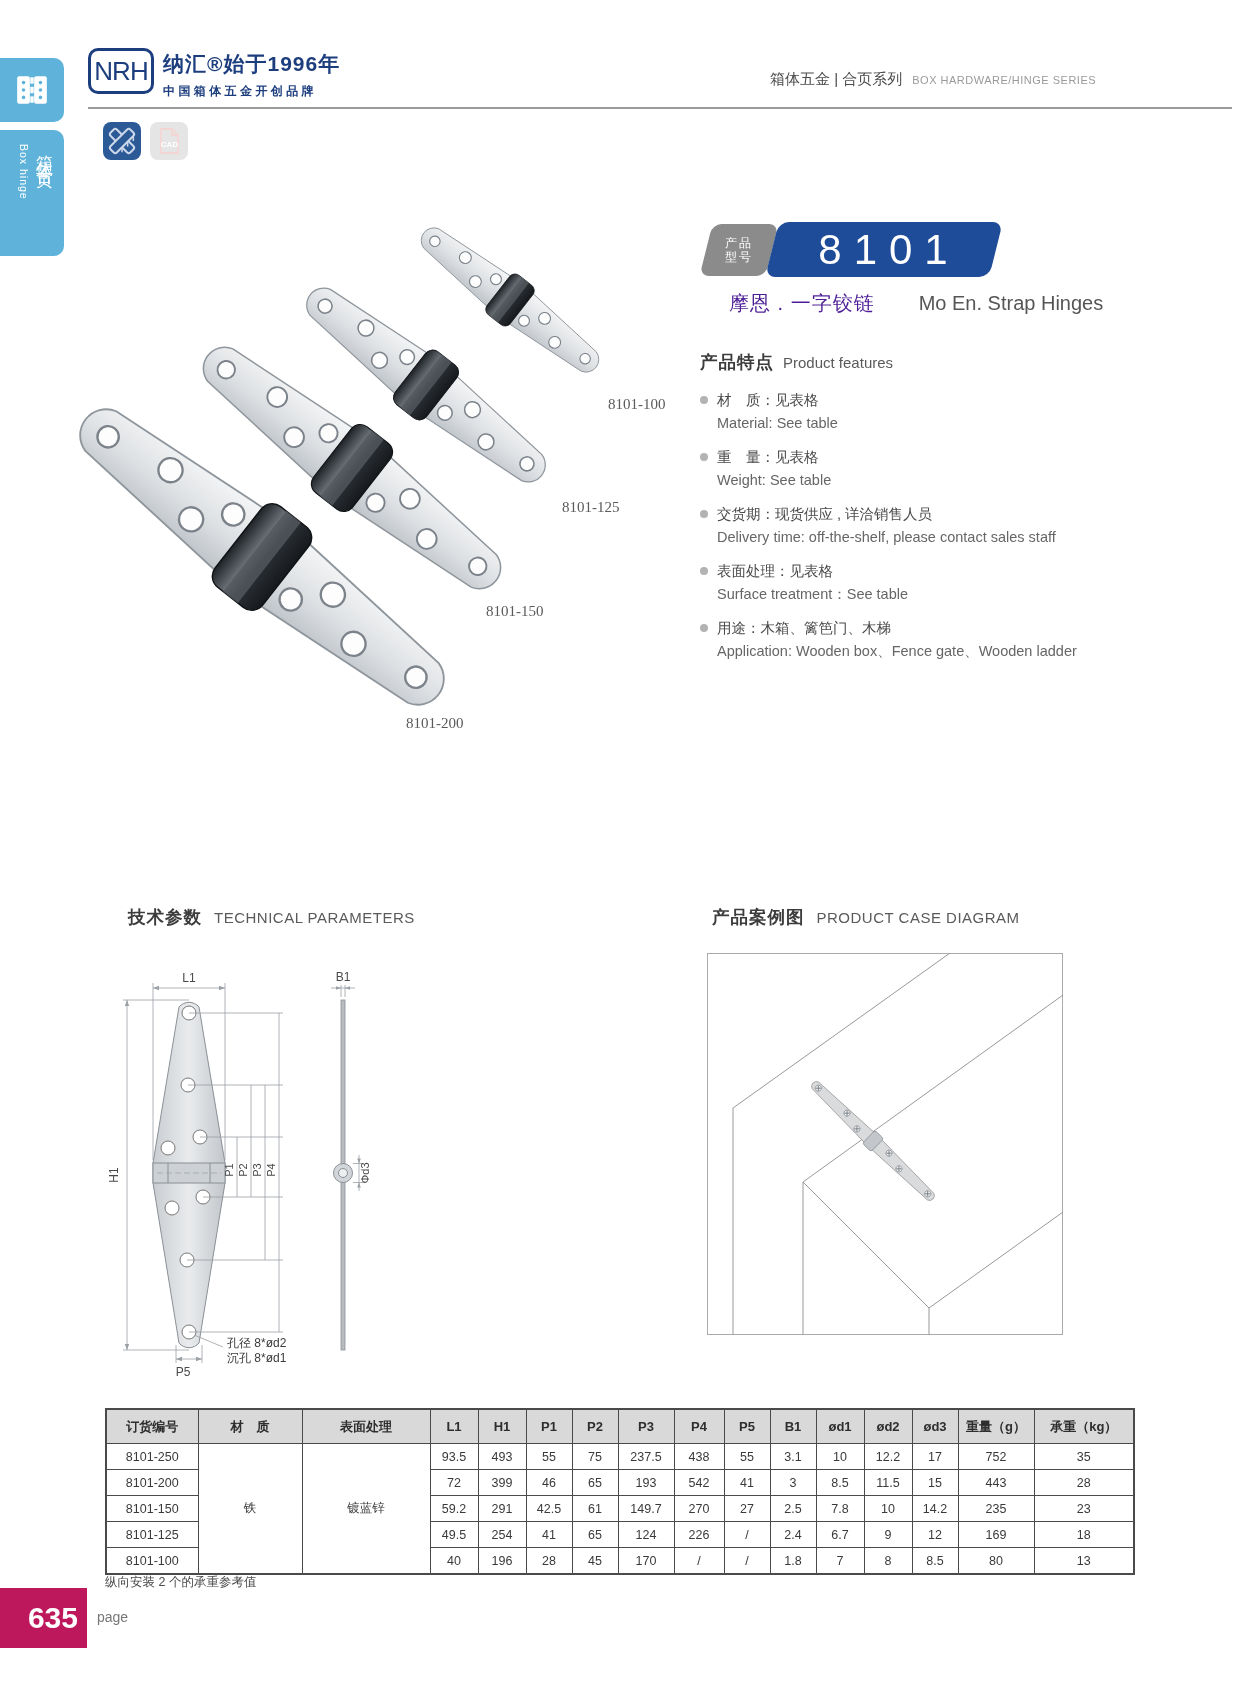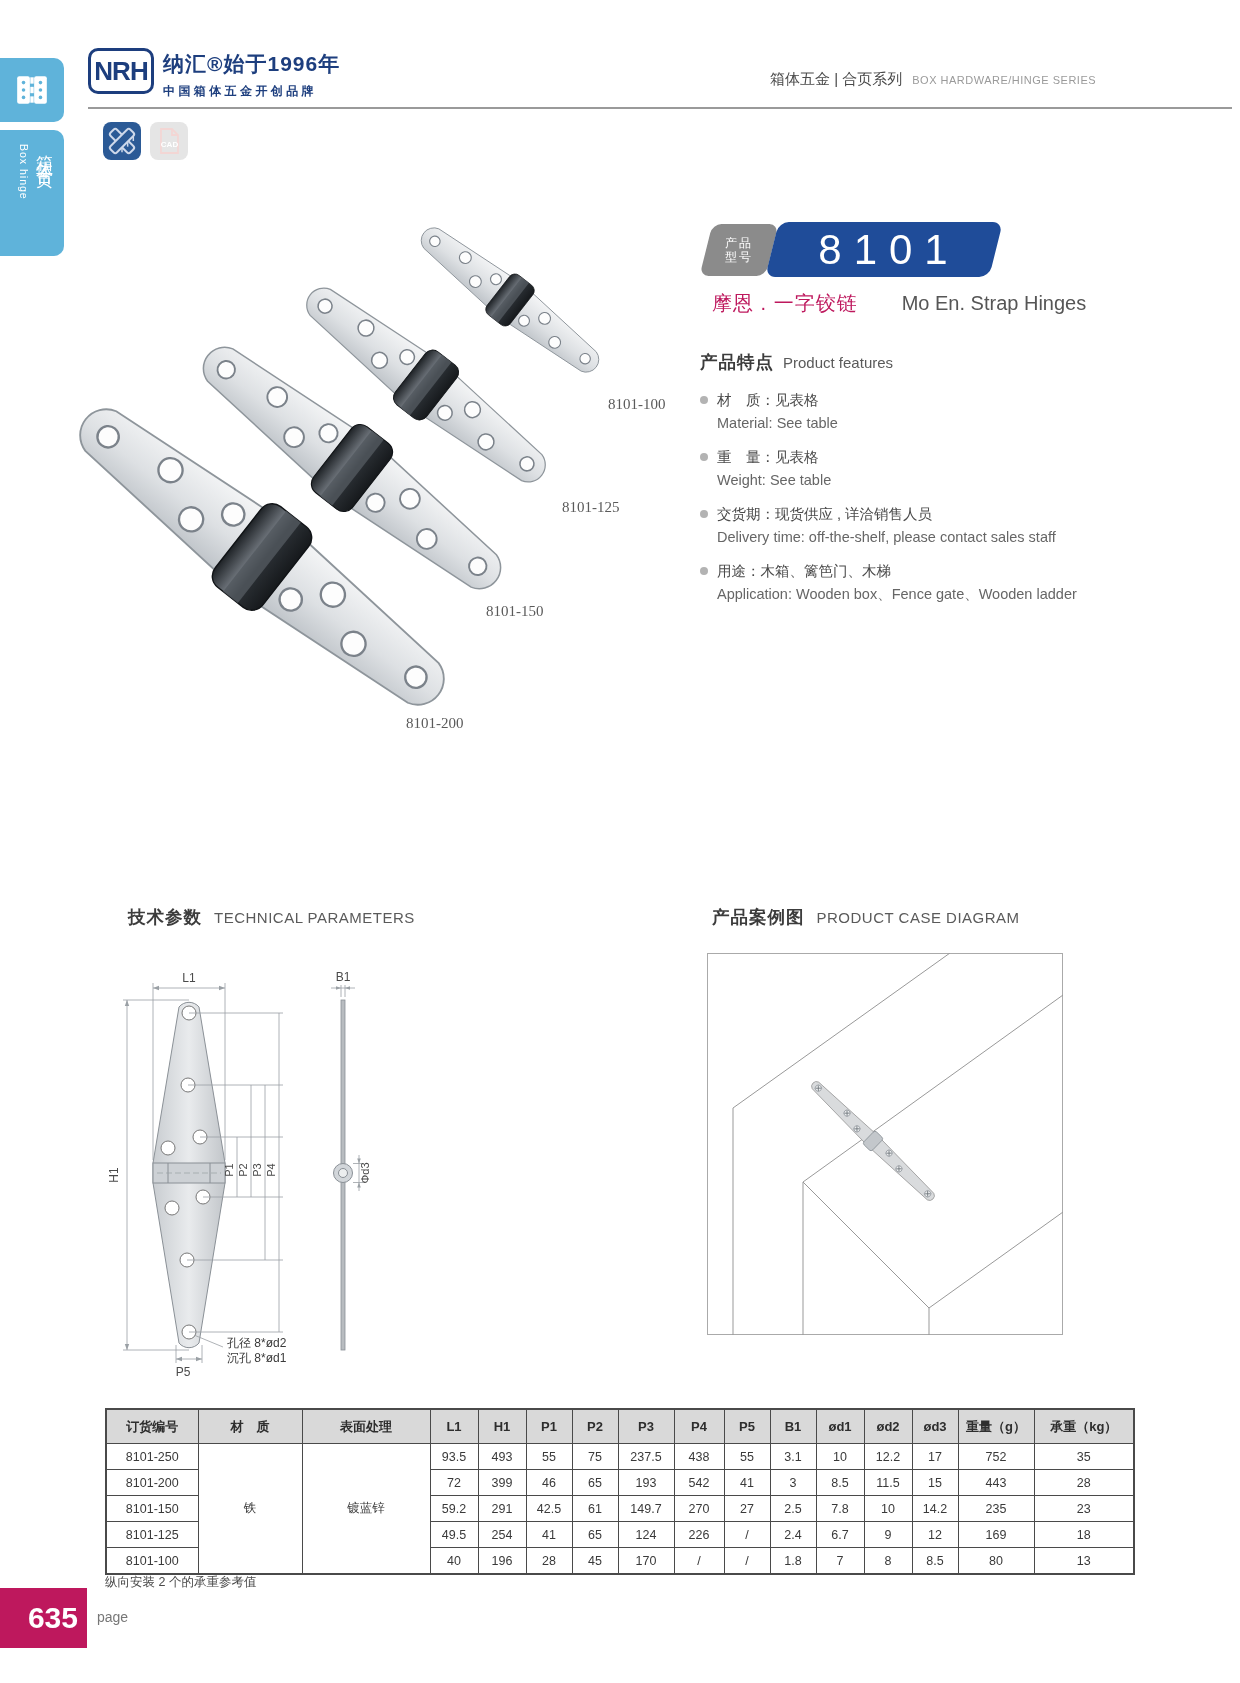--- a/index.html
+++ b/index.html
@@ -12,21 +12,21 @@
   .tab1{top:58px;width:64px;height:64px;display:flex;align-items:center;justify-content:center;}
   .tab2{top:130px;width:64px;height:126px;}
   .vtext-cn{position:absolute;right:8px;top:12px;writing-mode:vertical-rl;color:#fff;
             font-size:17px;letter-spacing:6px;}
   .vtext-en{position:absolute;right:34px;top:14px;writing-mode:vertical-rl;color:#fff;
             font-size:10.5px;letter-spacing:1px;}
 
   
   .logo-box{position:absolute;left:88px;top:48px;width:60px;height:40px;border:3.5px solid #1d3e7e;
             border-radius:10px;display:flex;align-items:center;justify-content:center;}
-  .logo-txt{font-size:26px;font-weight:bold;color:#1d3e7e;letter-spacing:-1px;}
+  .logo-txt{font-size:26px;font-weight:normal;color:#1d3e7e;letter-spacing:-1px;}
   .brand{position:absolute;left:163px;top:50px;color:#1d3e7e;}
   .brand-l1{font-size:21px;font-weight:bold;letter-spacing:1px;}
   .brand-l2{font-size:12px;font-weight:bold;letter-spacing:3.4px;margin-top:5px;}
   .series{position:absolute;left:770px;top:70px;width:330px;display:flex;align-items:baseline;gap:10px;white-space:nowrap;}
   .series-cn{font-size:15px;color:#4a4a4a;}
   .series-en{font-size:11px;color:#9a9a9a;letter-spacing:.5px;}
   .hrule{position:absolute;left:88px;top:107px;width:1144px;height:2px;background:#9a9a9a;}
 
   .sq-icon{position:absolute;width:38px;height:38px;border-radius:8px;}
   .icon-tools{left:103px;top:122px;background:#2b5a96;}
@@ -35,21 +35,21 @@
   
   .badge-gray{position:absolute;left:706px;top:224px;width:66px;height:52px;background:#8b8b8b;
               transform:skewX(-14deg);border-radius:9px;}
   .badge-gray-inner{transform:skewX(14deg);width:100%;height:100%;display:flex;flex-direction:column;
               align-items:center;justify-content:center;color:#fff;font-size:12px;line-height:14px;letter-spacing:2px;}
   .badge-blue{position:absolute;left:772px;top:222px;width:224px;height:55px;background:#1f4c99;
               transform:skewX(-14deg);border-radius:10px;}
   .badge-blue-inner{transform:skewX(14deg);width:100%;height:100%;display:flex;align-items:center;
               justify-content:center;color:#fff;font-size:42px;letter-spacing:12px;padding-left:10px;box-sizing:border-box;}
   .pname{position:absolute;left:712px;top:290px;display:flex;gap:44px;align-items:baseline;white-space:nowrap;}
-  .pname-cn{font-size:20px;color:#be185d;letter-spacing:1px;}
+  .pname-cn{font-size:20px;color:#4c1d95;letter-spacing:1px;margin-left:17px;}
   .pname-en{font-size:20px;color:#565656;}
 
   
   .features{position:absolute;left:700px;top:350px;width:460px;}
   .feat-head{display:flex;align-items:baseline;gap:9px;margin-bottom:15px;}
   .h-cn{font-size:17.5px;font-weight:bold;color:#3c3c3c;letter-spacing:1px;}
   .h-en{font-size:15px;color:#5a5a5a;}
   .feat-item{margin-bottom:11px;}
   .feat-cn{font-size:14.5px;color:#4a4a4a;line-height:23px;display:flex;align-items:baseline;}
   .bullet{display:inline-block;width:8px;height:8px;border-radius:50%;background:#b3b3b3;
@@ -212,20 +212,27 @@
     <div class="feat-item">
       <div class="feat-cn">
           <span class="bullet"></span>
           <span>交货期：现货供应 , 详洽销售人员</span>
         </div>
       <div class="feat-en">Delivery time: off-the-shelf, please contact sales staff</div>
     </div>
     <div class="feat-item">
       <div class="feat-cn">
           <span class="bullet"></span>
+          <span>表面处理：见表格</span>
+        </div>
+      <div class="feat-en">Surface treatment：See table</div>
+    </div>
+    <div class="feat-item">
+      <div class="feat-cn">
+          <span class="bullet"></span>
           <span>用途：木箱、篱笆门、木梯</span>
         </div>
       <div class="feat-en">Application: Wooden box、Fence gate、Wooden ladder</div>
     </div>
   </div>
 
   <div class="sec-head" style="left:128px;top:905px;">
     <span class="h-cn">技术参数</span>
     <span class="sec-en">TECHNICAL PARAMETERS</span>
   </div>

